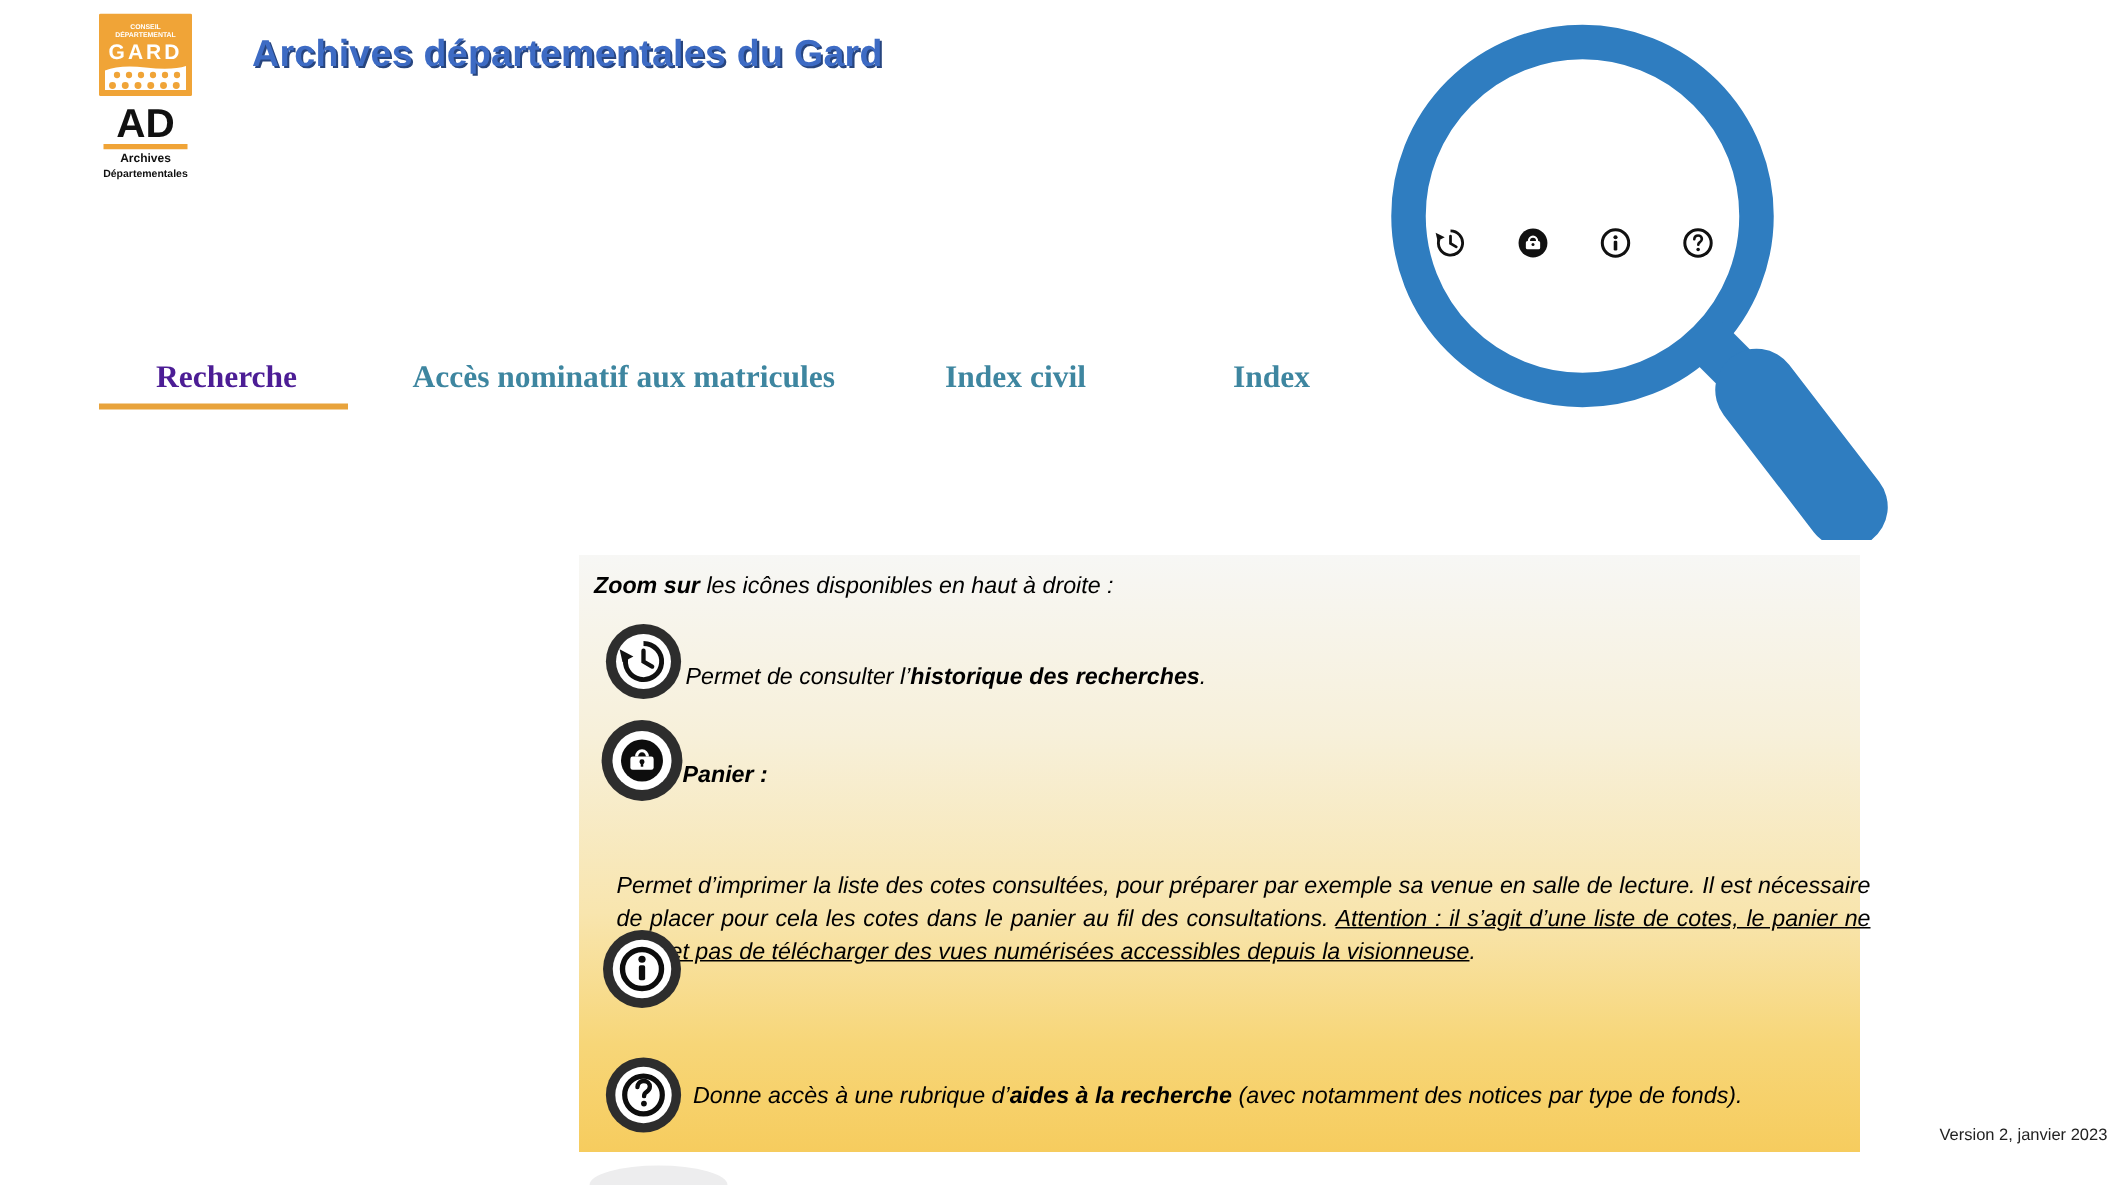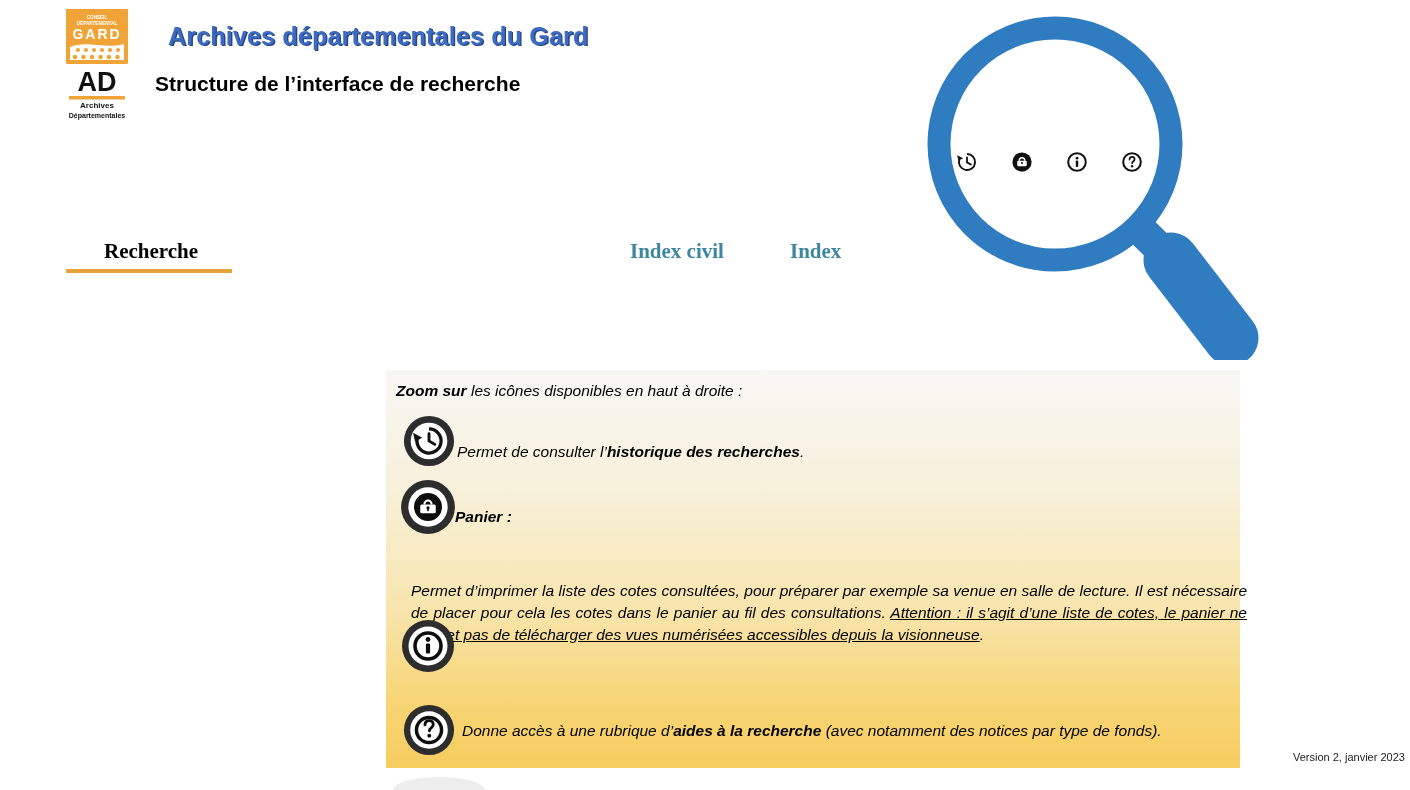--- a/index.html
+++ b/index.html
@@ -16,25 +16,25 @@
   #magnifier{position:absolute;left:915px;top:8px;width:350px;height:352px;}
   .lens-icon{position:absolute;width:22px;height:22px;}
   #lens-history{left:956px;top:151px;}
   #lens-basket{left:1011px;top:151px;}
   #lens-info{left:1066px;top:151px;}
   #lens-help{left:1121px;top:151px;}
 
   
   .tab{position:absolute;top:239px;font-family:"Liberation Serif", serif;
        font-weight:700;font-size:21px;color:#3e86a0;white-space:nowrap;cursor:pointer;}
-  .tab.active{color:#000000;}
+  .tab.active{color:#4c1d95;}
   #tab-recherche{left:104px;}
   #tab-matricules{left:275px;}
   #tab-etat-civil{left:630px;}
-  #tab-index{left:790px;}
+  #tab-index{left:822px;}
   #tab-underline{position:absolute;left:66px;top:269px;width:166px;height:4px;background:#e8a33c;}
 
   #welcome{position:absolute;left:208px;top:315px;font-family:"Liberation Serif", serif;
        font-weight:700;font-size:22px;color:#4089a0;}
 
   
   #panel{position:absolute;left:386px;top:370px;width:854px;height:398px;
      background:linear-gradient(180deg,#f7f7f5 0%,#f7f0da 30%,#f8e5ae 60%,#f7d678 82%,#f6cc5e 100%);}
   #panel .txt{font-size:15.5px;color:#000;line-height:22px;font-style:italic;}
   #panel-intro{position:absolute;left:10px;top:10px;}
@@ -80,21 +80,20 @@
       <circle cx="43" cy="48" r="2.3" fill="#F0A437"></circle>
         <circle cx="51.5" cy="48" r="2.3" fill="#F0A437"></circle>
     </g>
     <text x="31" y="82" text-anchor="middle" font-size="27" font-weight="bold" fill="#111">AD</text>
     <rect x="3" y="87" width="56" height="3.5" fill="#F0A437"></rect>
     <text x="31" y="99" text-anchor="middle" font-size="8" font-weight="bold" fill="#111">Archives</text>
     <text x="31" y="109" text-anchor="middle" font-size="7" font-weight="bold" fill="#111">Départementales</text>
   </svg>
 
   <div id="main-title">Archives départementales du Gard</div>
-  <div id="sub-title">Structure de l’interface de recherche</div>
 
   <svg id="magnifier" viewBox="0 0 350 352">
     <circle cx="140" cy="136" r="116" fill="none" stroke="#2F7DC0" stroke-width="23"></circle>
     <line x1="222" y1="218" x2="252" y2="248" stroke="#2F7DC0" stroke-width="32"></line>
     <line x1="256" y1="252" x2="316" y2="330" stroke="#2F7DC0" stroke-width="55" stroke-linecap="round"></line>
   </svg>
 
   <svg class="lens-icon" id="lens-history" viewBox="0 0 24 24">
     <path d="M12 3.2 a8.8 8.8 0 1 1 -8.4 6.2" fill="none" stroke="#111" stroke-width="2.1"></path>
     <path d="M1.2 4.6 L2.6 10.6 L7.8 7.9 Z" fill="#111"></path>
@@ -111,20 +110,21 @@
     <circle cx="12" cy="7.8" r="1.5" fill="#111"></circle>
     <rect x="10.7" y="10.4" width="2.6" height="7" rx="0.9" fill="#111"></rect>
   </svg>
   <svg class="lens-icon" id="lens-help" viewBox="0 0 24 24">
     <circle cx="12" cy="12" r="9.6" fill="none" stroke="#111" stroke-width="2.2"></circle>
     <path d="M9.3 9.3c.1-1.7 1.3-2.8 2.8-2.8 1.5 0 2.7 1 2.7 2.5 0 1.2-.7 1.9-1.6 2.5-.7.5-1 1-1 1.8" fill="none" stroke="#111" stroke-width="1.9" stroke-linecap="round"></path>
     <circle cx="12.1" cy="16.7" r="1.3" fill="#111"></circle>
   </svg>
 
   <div class="tab active" id="tab-recherche">Recherche</div>
+  <div class="tab" id="tab-matricules">Accès nominatif aux matricules</div>
   <div class="tab" id="tab-etat-civil">Index civil</div>
   <div class="tab" id="tab-index">Index</div>
   <div id="tab-underline"></div>
 
 
   <div id="panel">
     <div class="txt" id="panel-intro"><span class="b">Zoom sur</span><span> les icônes disponibles en haut à droite :</span></div>
 
     <svg class="badge" id="badge-history" viewBox="0 0 56 56">
       <circle cx="28" cy="28" r="26" fill="#2d2d2d"></circle>

